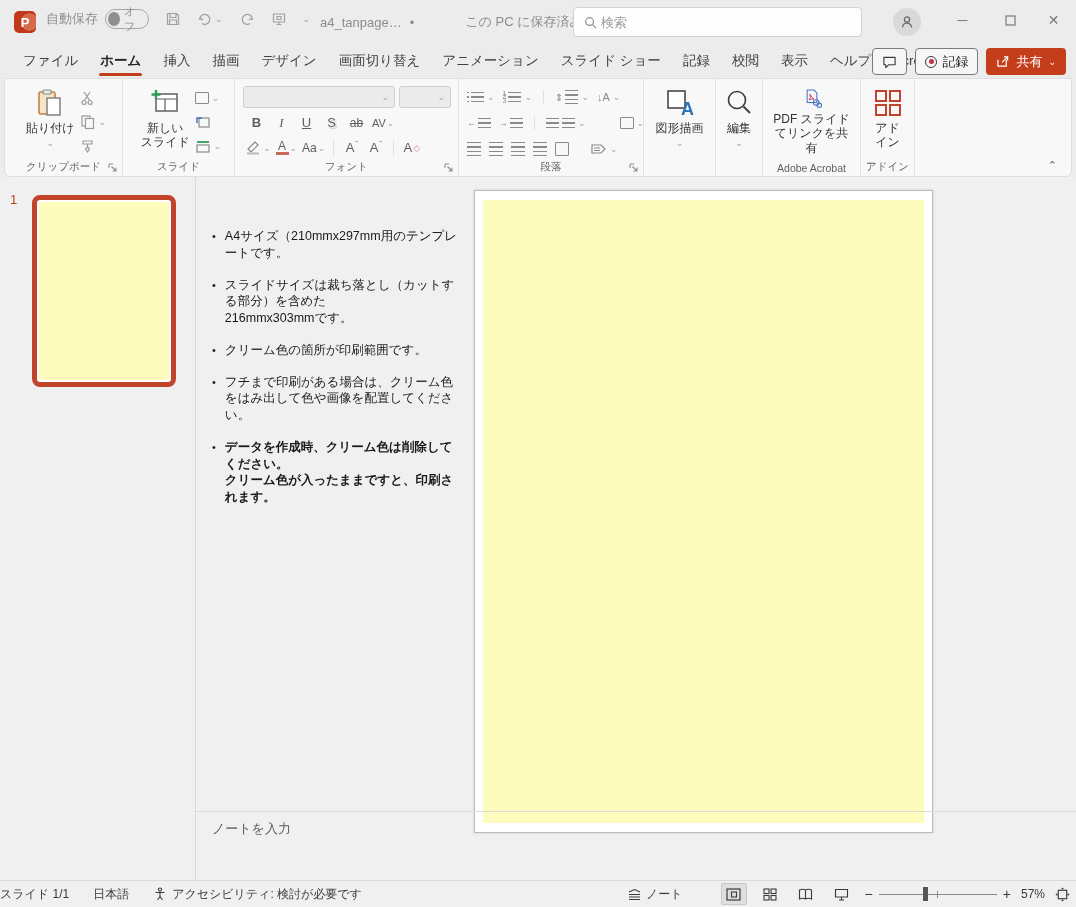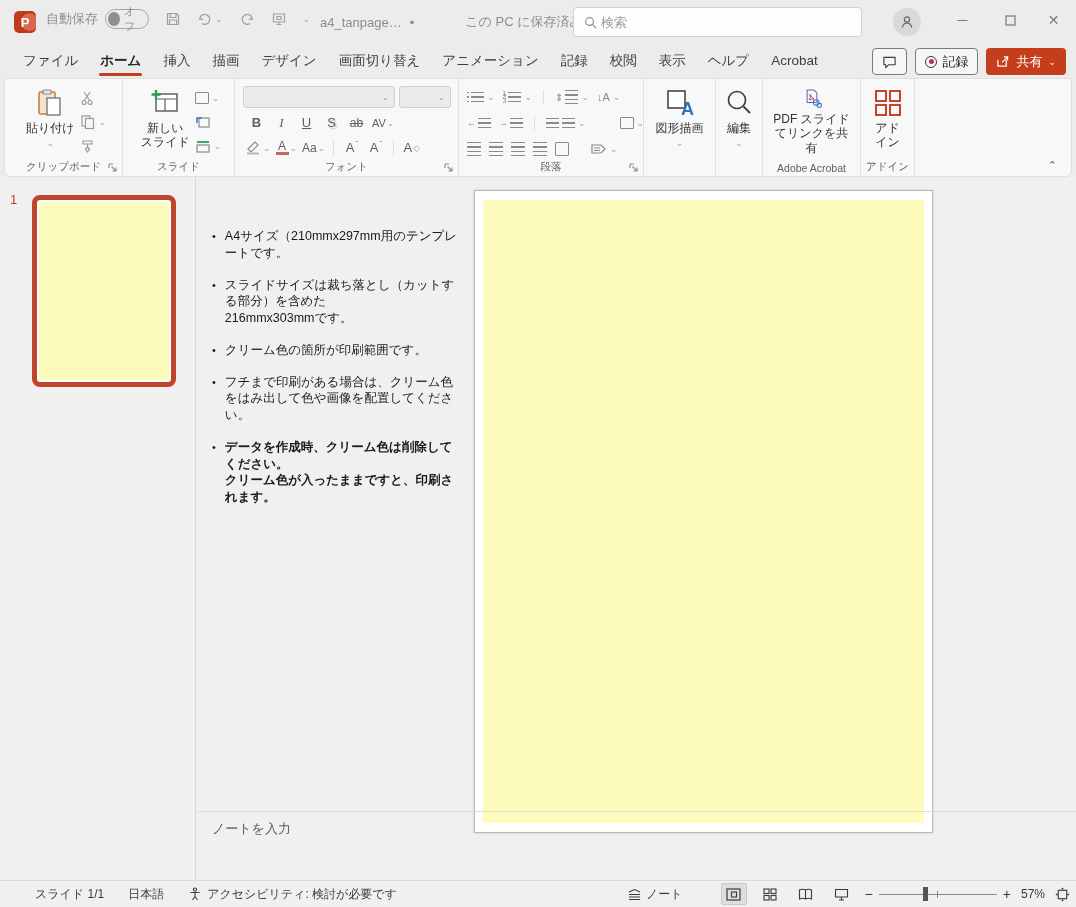--- a/index.html
+++ b/index.html
@@ -81,21 +81,21 @@
   .offslide-text .dot { font-size:11px; padding-top:1px; }
   .offslide-text .bold { font-weight:bold; }
   .slidepage { position:absolute; left:278px; top:13px; width:459px; height:643px; background:#fff;
     border:1px solid #B9B9B9; box-shadow:0 0 3px rgba(0,0,0,.12); }
   .slidecream { position:absolute; left:8px; top:9px; right:8px; bottom:9px; background:var(--cream); }
   #notesbar { position:absolute; left:196px; top:634px; width:880px; height:32px; border-top:1px solid #DCDCDC; }
   .notes-ph { position:absolute; left:16px; top:8px; color:#5c5c5c; font-size:13px; }
   
   #statusbar { position:absolute; left:0; top:880px; width:1076px; height:27px; background:#F0F0F0;
     border-top:1px solid #D9D9D9; display:flex; align-items:center; font-size:12px; color:#3b3b3b; }
-  .sb-left { display:flex; align-items:flex-start; gap:24px; padding-left:0;margin-left:35px; }
+  .sb-left { display:flex; align-items:flex-start; gap:24px; padding-left:0; }
   .sb-acc { display:flex; align-items:center; gap:5px; }
   .sb-right { position:absolute; right:6px; display:flex; align-items:center; gap:10px; }
   .viewbtn { width:26px; height:22px; display:flex; align-items:center; justify-content:center; border-radius:2px; }
   .viewbtn.active { background:#DEDEDE; border:1px solid #C9C9C9; }
   .zoomslider { display:flex; align-items:center; gap:6px; }
   .ztrack { position:relative; width:118px; height:14px; }
   .ztrack::before { content:""; position:absolute; left:0; right:0; top:6.5px; height:1px; background:#8a8a8a; }
   .ztick { position:absolute; left:58px; top:4px; width:1px; height:7px; background:#8a8a8a; }
   .zhandle { position:absolute; left:44px; top:0; width:5px; height:14px; background:#555; }
   .zpm { font-size:14px; color:#3b3b3b; }
@@ -168,20 +168,21 @@
 
 <div id="tabrow">
   <div class="tabs">
     <div class="tab">ファイル</div>
     <div class="tab active">ホーム</div>
     <div class="tab">挿入</div>
     <div class="tab">描画</div>
     <div class="tab">デザイン</div>
     <div class="tab">画面切り替え</div>
     <div class="tab">アニメーション</div>
+    <div class="tab">スライド ショー</div>
     <div class="tab">記録</div>
     <div class="tab">校閲</div>
     <div class="tab">表示</div>
     <div class="tab">ヘルプ</div>
     <div class="tab">Acrobat</div>
   </div>
 </div>
 <div class="tabactions">
   <div class="pillbtn">
     <svg width="15" height="14" viewBox="0 0 16 15">

